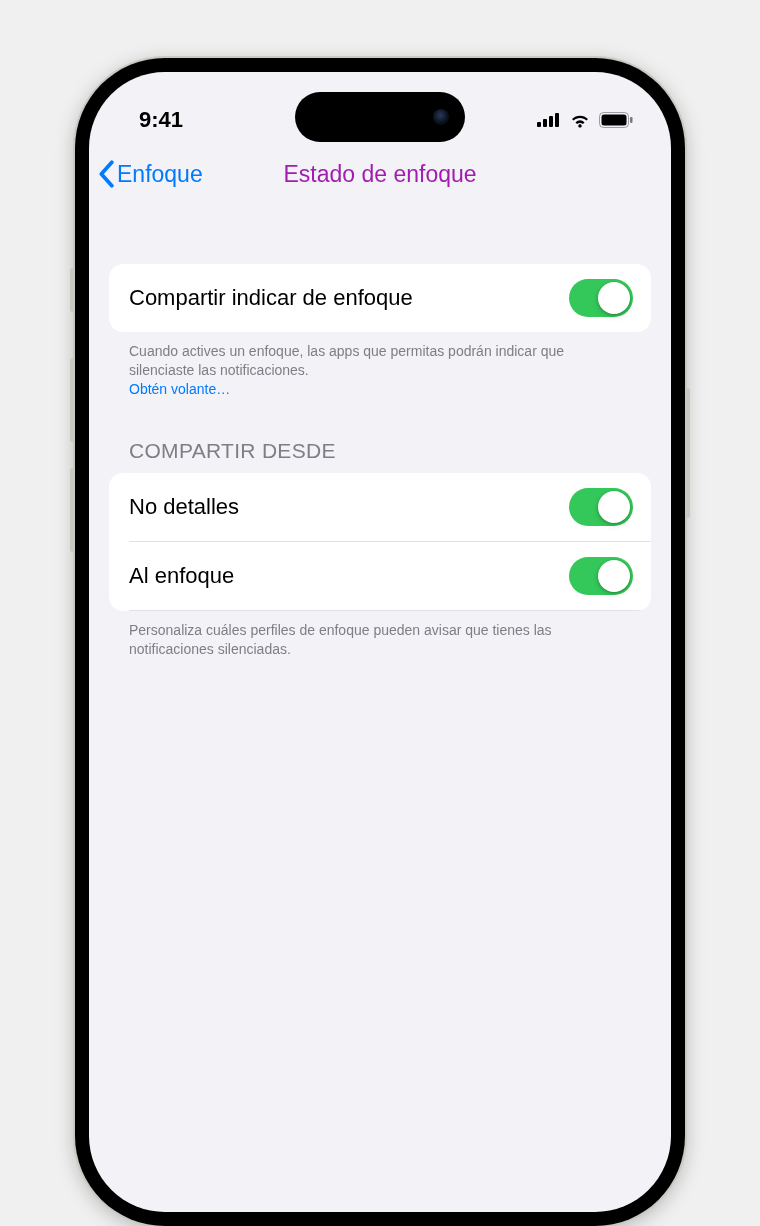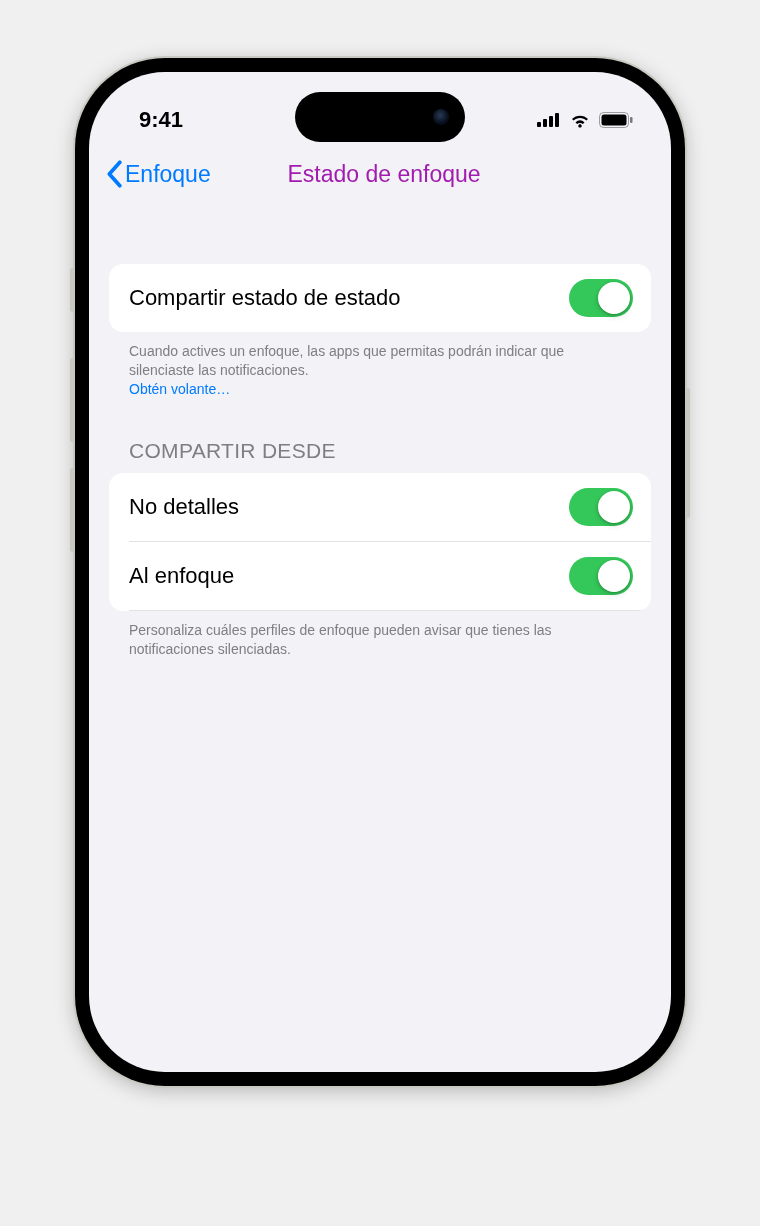--- a/index.html
+++ b/index.html
@@ -9,21 +9,21 @@
     width: 760px;
     height: 1226px;
     display: flex;
     align-items: flex-start;
     justify-content: center;
     overflow: hidden;
   }
   .phone-frame {
     margin-top: 58px;
     width: 610px;
-    height: 1028px;
+    height: 1168px;
     background: #000;
     border-radius: 90px;
     padding: 14px;
     position: relative;
     box-shadow: 0 0 0 2px #c9c9c2, 0 4px 20px rgba(0,0,0,.25);
   }
   .side-btn {
     position: absolute;
     background: #c9c9c2;
     border-radius: 3px;
@@ -70,21 +70,20 @@
     color: #000;
   }
   .status-right { display: flex; align-items: center; gap: 8px; }
   .status-right svg { display: block; }
   .nav-bar {
     display: flex;
     align-items: center;
     padding: 16px 14px 16px 8px;
     position: relative;
     height: 60px;
-    margin-left: 8px;
   }
   .back-btn {
     display: flex;
     align-items: center;
     color: #007aff;
     font-size: 23px;
     font-weight: 400;
     gap: 2px;
   }
   .nav-title {
@@ -191,21 +190,21 @@
         <span>Enfoque</span>
       </div>
       <div class="nav-title">Estado de enfoque</div>
     </div>
 
     <div class="content">
       <div class="spacer-lg"></div>
 
       <div class="group">
         <div class="row">
-          <span>Compartir estado de estado</span>
+          <span>Compartir indicar de enfoque</span>
           <div class="toggle on">
               <div class="knob"></div>
             </div>
         </div>
       </div>
       <div class="footer-text">
         <span>Cuando actives un enfoque, las apps que permitas podrán indicar que silenciaste las notificaciones. </span><br>
         <span class="footer-link">Obtén volante…</span>
       </div>
 

